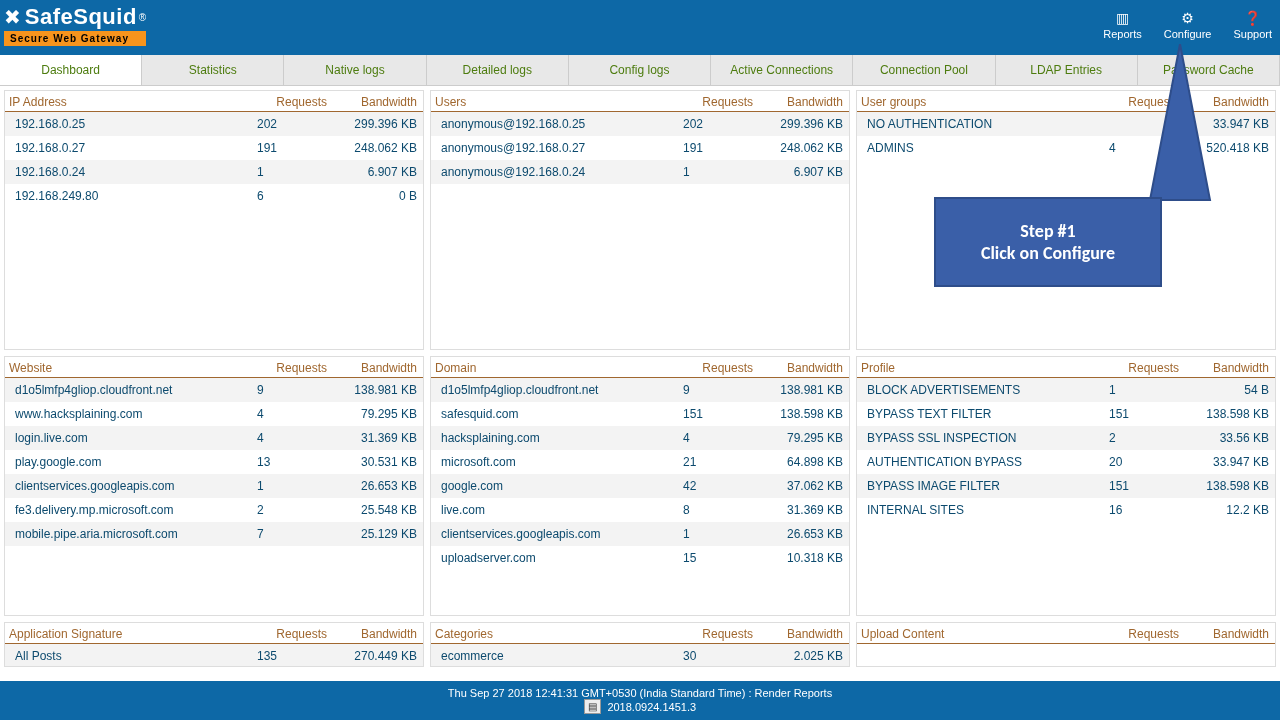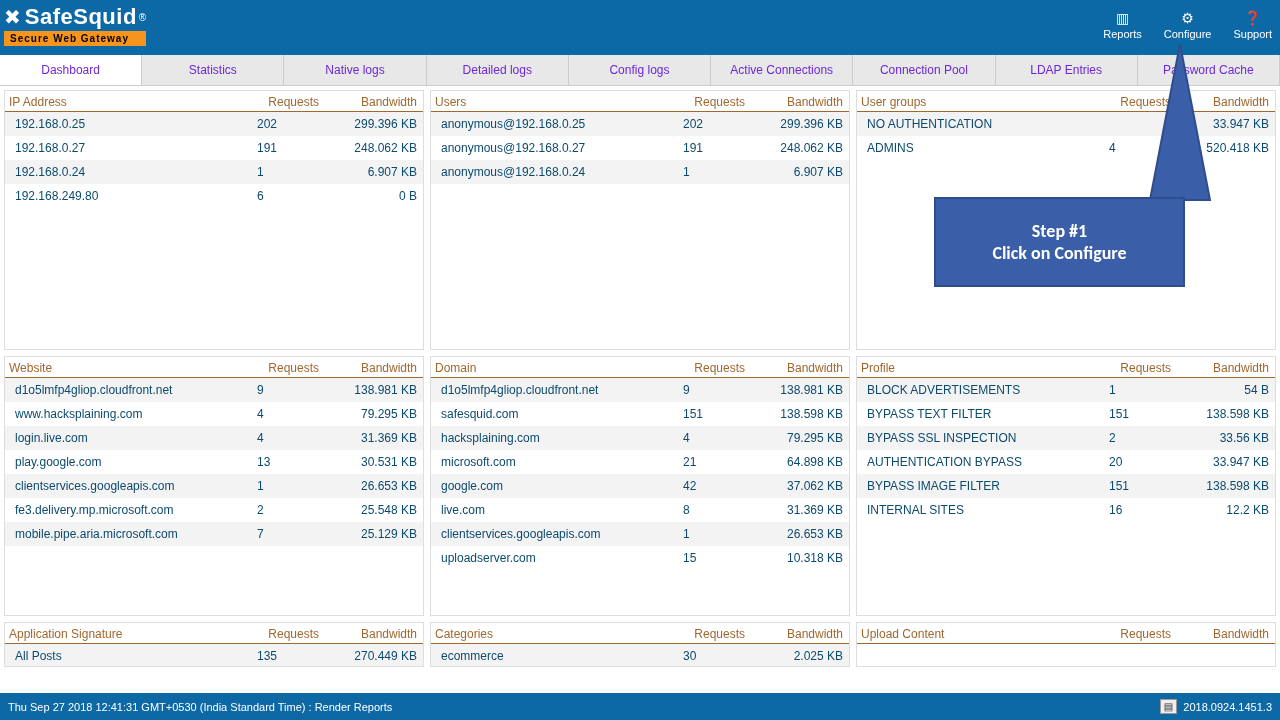--- a/index.html
+++ b/index.html
@@ -9,38 +9,38 @@
 .logo-top { display: flex; align-items: center; gap: 2px; }
 .logo-wrench { color: #fff; font-size: 20px; margin-right: 2px; }
 .logo-text { color: #fff; font-size: 22px; font-weight: bold; letter-spacing: 0.5px; }
 .logo-reg { color: #fff; font-size: 10px; vertical-align: top; }
 .logo-tag { background: #f7941d; color: #000; font-size: 10px; padding: 2px 6px; font-weight: bold; letter-spacing: 1px; margin-top: 1px; }
 .header-right { display: flex; gap: 22px; color: #fff; align-items: center; padding-top: 6px; }
 .header-btn { display: flex; flex-direction: column; align-items: center; cursor: pointer; gap: 2px; }
 .header-btn-icon { font-size: 14px; }
 .header-btn-label { font-size: 11px; }
 .tabs { display: flex; background: #e8e8e8; border-bottom: 1px solid #ccc; }
-.tab { flex: 1; text-align: center; padding: 8px 4px; font-size: 12px; color: #6d28d9; border-right: 1px solid #ccc; cursor: pointer; background: #e8e8e8; }
+.tab { flex: 1; text-align: center; padding: 8px 4px; font-size: 12px; color: #4d7c0f; border-right: 1px solid #ccc; cursor: pointer; background: #e8e8e8; }
 .tab.active { background: #fff; }
 .panels { display: grid; grid-template-columns: 1fr 1fr 1fr; grid-template-rows: 260px 260px 45px; gap: 6px 6px; padding: 4px 4px 0 4px; }
 .panel { border: 1px solid #ddd; overflow: hidden; display: flex; flex-direction: column; background: #fff; }
-.panel-header { display: flex; border-bottom: 1px solid #a0672f; font-size: 12px; color: #a0672f; padding: 4px 6px 2px 4px; gap: 8px; }
+.panel-header { display: flex; border-bottom: 1px solid #a0672f; font-size: 12px; color: #a0672f; padding: 4px 6px 2px 4px; }
 .panel-header .col-name { flex: 1; }
 .panel-header .col-req { width: 70px; text-align: right; }
 .panel-header .col-bw { width: 90px; text-align: right; }
 .panel-body { flex: 1; overflow: hidden; }
 .row { display: flex; padding: 5px 6px 5px 10px; font-size: 12px; color: #0c4a6e; }
 .row:nth-child(odd) { background: #f3f3f3; }
 .row .c1 { flex: 1; overflow: hidden; text-overflow: ellipsis; white-space: nowrap; }
 .row .c2 { width: 70px; }
 .row .c3 { width: 90px; text-align: right; }
-.footer { position: absolute; bottom: 0; left: 0; right: 0; background: #0d68a6; color: #fff; font-size: 11px; padding: 6px 8px; display: flex; justify-content: space-between; align-items: center; }
+.footer { position: absolute; bottom: 0; left: 0; right: 0; background: #0d68a6; color: #fff; font-size: 11px; padding: 6px 8px; display: flex; justify-content: space-between; align-items: center; flex-direction: column; }
 .footer-right { display: flex; align-items: center; gap: 6px; }
 .doc-icon { background: #eee; color: #333; padding: 1px 3px; font-size: 10px; border: 1px solid #999; }
-.callout { position: absolute; top: 197px; left: 934px; width: 251px; height: 90px; background: #3a5fa8; color: #fff; border: 2px solid #2e4d8a; display: flex; flex-direction: column; align-items: center; justify-content: center; font-size: 18px; font-weight: bold; font-family: Calibri, Arial, sans-serif; }
+.callout { position: absolute; top: 197px; left: 934px; width: 228px; height: 90px; background: #3a5fa8; color: #fff; border: 2px solid #2e4d8a; display: flex; flex-direction: column; align-items: center; justify-content: center; font-size: 18px; font-weight: bold; font-family: Calibri, Arial, sans-serif; }
 </style>
 </head>
 <body>
 
 <div class="header">
   <div class="logo-block">
     <div class="logo-top">
       <span class="logo-wrench">✖</span>
       <span class="logo-text">SafeSquid</span>
         <span class="logo-reg">®</span>

